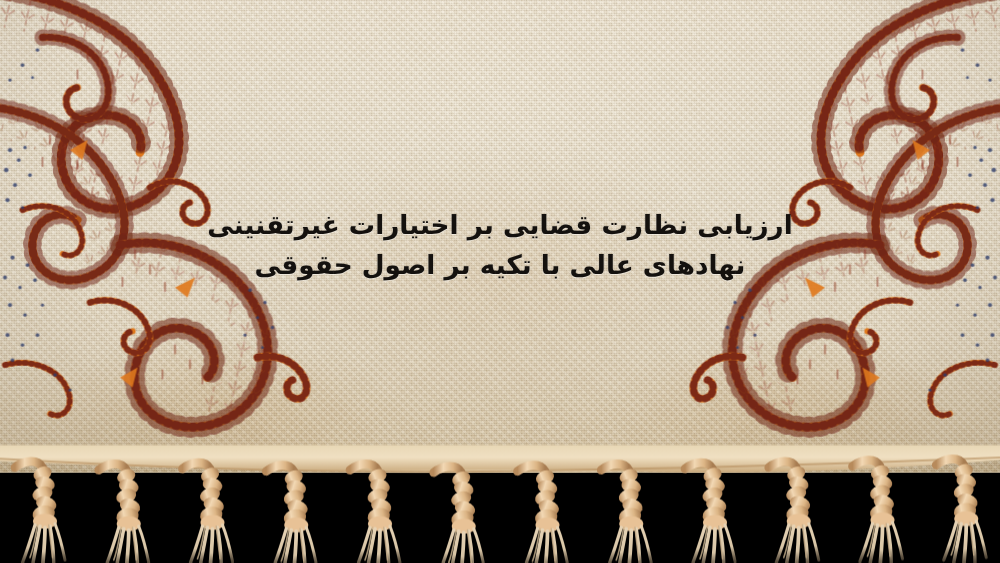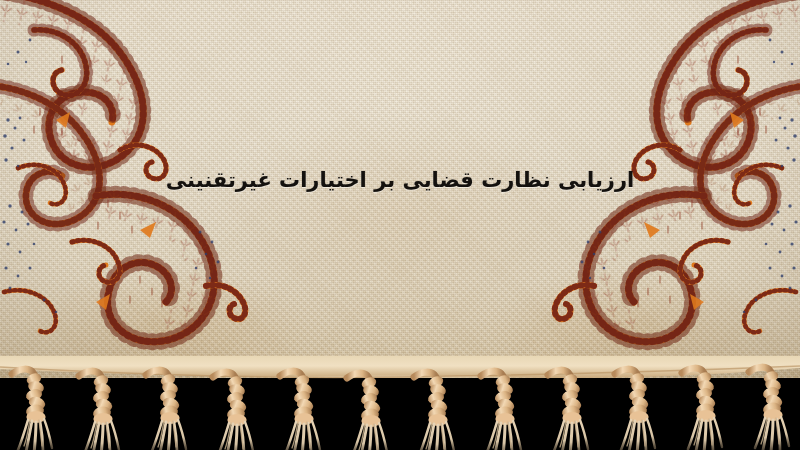--- a/index.html
+++ b/index.html
@@ -380,20 +380,21 @@
           </g>
         </g>
       </svg>
     </div>
 
     <div class="hem"></div>
   </div>
 
   <div class="title-block">
     <span class="title-line">ارزیابی نظارت قضایی بر اختیارات غیرتقنینی</span>
+    <span class="title-line">نهادهای عالی با تکیه بر اصول حقوقی</span>
   </div>
 
   <div class="fringe">
     <svg viewBox="0 0 800 94" xmlns="http://www.w3.org/2000/svg" aria-hidden="true">
       <defs>
         <linearGradient id="cordg" x1="0" y1="0" x2="1" y2="0">
           <stop offset="0%" stop-color="#b78a5b"></stop>
           <stop offset="35%" stop-color="#f2d8b4"></stop>
           <stop offset="70%" stop-color="#dcb585"></stop>
           <stop offset="100%" stop-color="#a87d52"></stop>

